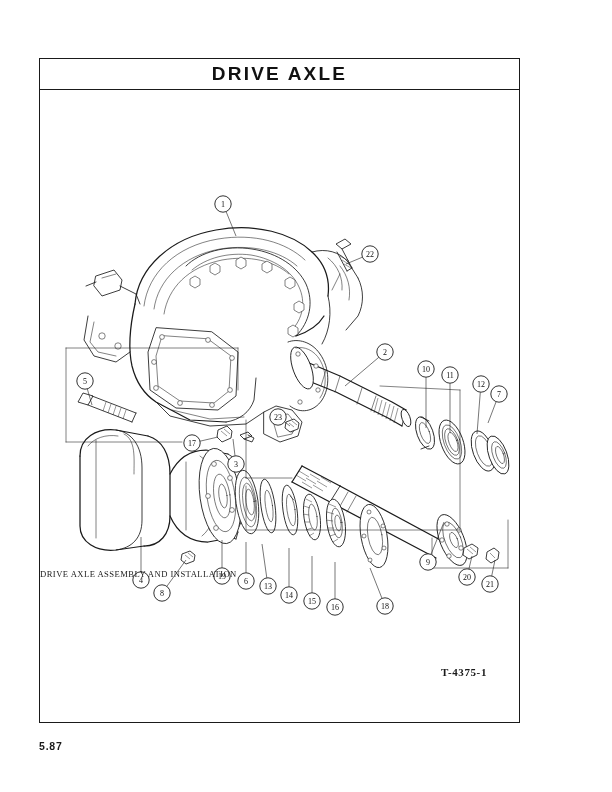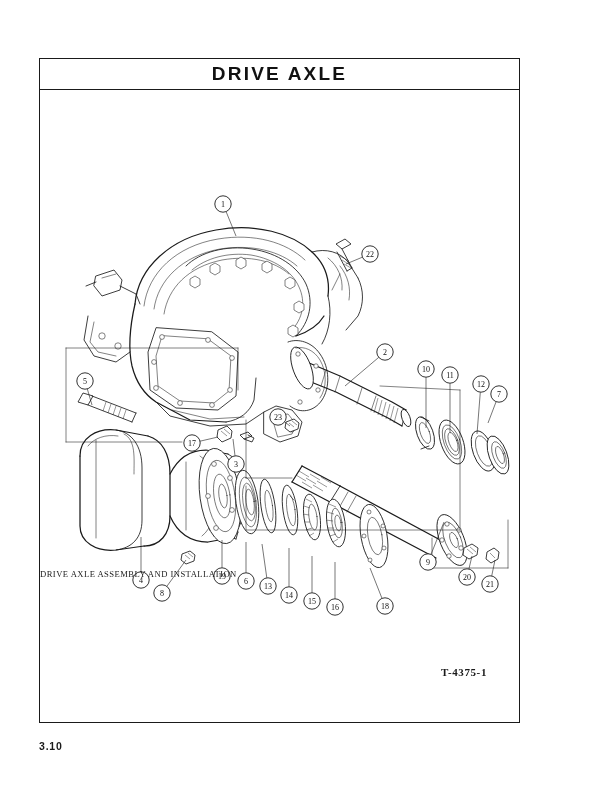--- a/index.html
+++ b/index.html
@@ -570,15 +570,15 @@
           </g>
 
       </svg>
     </div>
 
     <div id="figure-caption">DRIVE AXLE ASSEMBLY AND INSTALLATION</div>
     <div id="figure-number">T-4375-1</div>
 
   </div>
 
-  <div id="page-number">3.10</div>
+  <div id="page-number">5.87</div>
 
 </div>
 
 </body></html>

